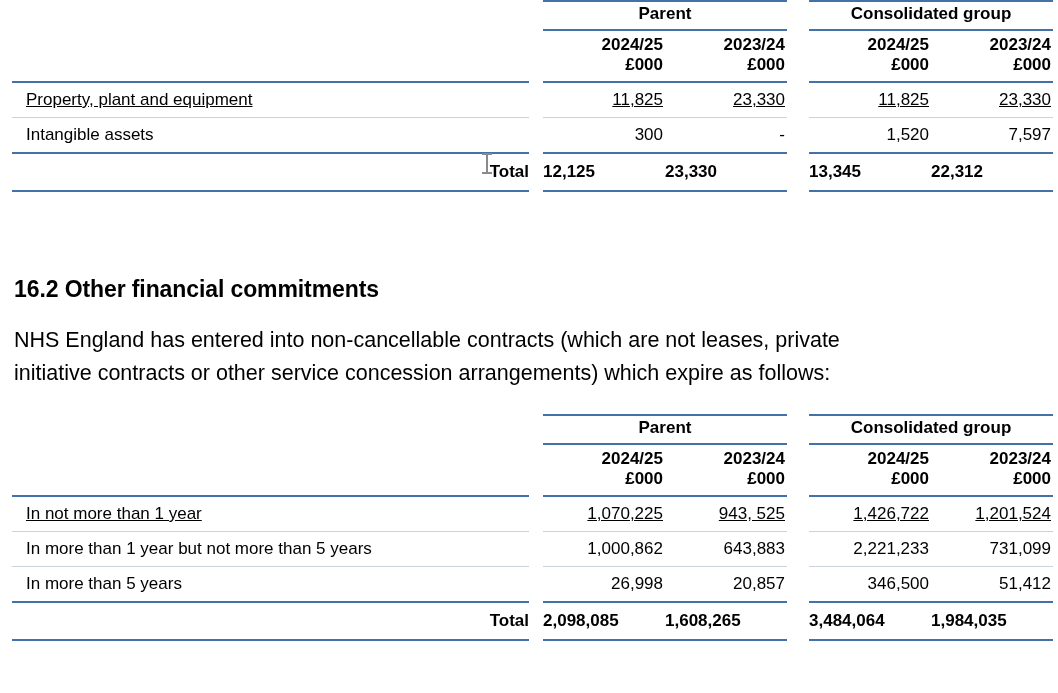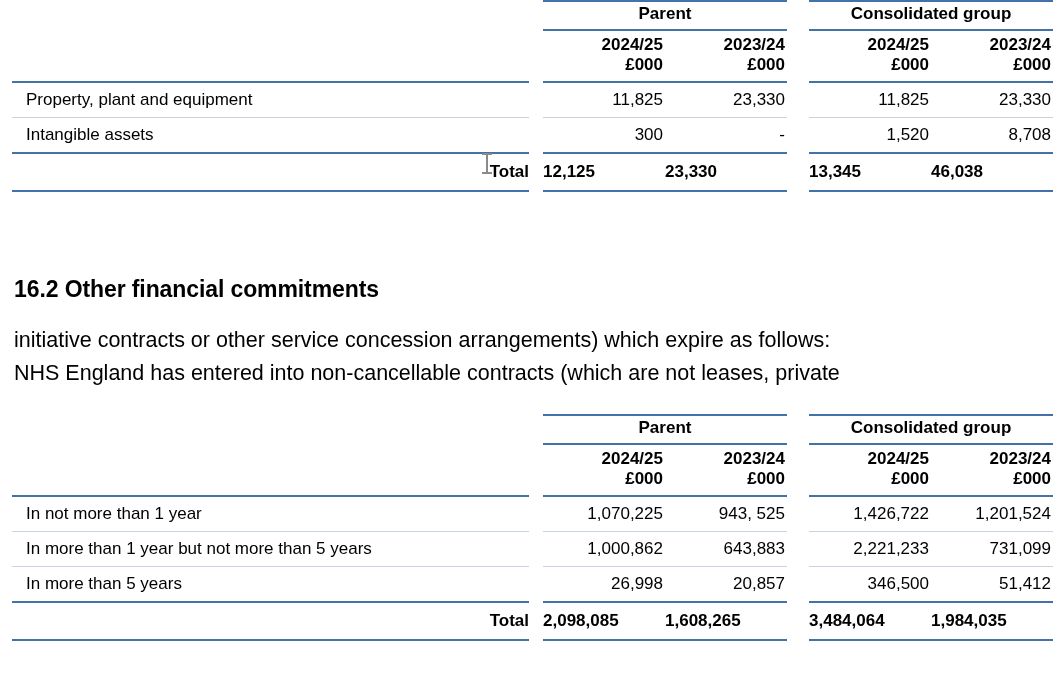--- a/index.html
+++ b/index.html
@@ -66,20 +66,21 @@
     white-space: nowrap;
   }
   .row-num {
     text-align: right;
     padding: 7px 2px 7px 0 !important;
     border-bottom: 1px solid #c9d3e0;
     white-space: nowrap;
   }
   .row-label.first, .row-num.first {
     border-top: 2px solid #4472a8;
+    text-decoration: underline;
   }
 
   
   .tot-label {
     font-weight: bold;
     text-align: right;
     padding: 8px 0 8px 14px !important;
     border-top: 2px solid #4472a8;
     border-bottom: 2px solid #4472a8;
     white-space: nowrap;
@@ -191,41 +192,41 @@
         <td class="row-num first">11,825</td>
         <td class="row-num first">23,330</td>
       </tr>
       <tr>
         <td class="row-label">Intangible assets</td>
         <td class="blank"></td>
         <td class="row-num">300</td>
         <td class="row-num">-</td>
         <td class="blank"></td>
         <td class="row-num">1,520</td>
-        <td class="row-num">8,708</td>
+        <td class="row-num">7,597</td>
       </tr>
       <tr>
         <td class="tot-label">Total</td>
         <td class="blank"></td>
         <td class="tot-num">12,125</td>
         <td class="tot-num">23,330</td>
         <td class="blank"></td>
         <td class="tot-num">13,345</td>
-        <td class="tot-num">46,038</td>
+        <td class="tot-num">22,312</td>
       </tr>
     </tbody>
   </table>
 
   <div class="caret"></div>
 
   <h2 class="sect" id="heading-16-2">16.2 Other financial commitments</h2>
 
   <div id="para-16-2">
+    <p class="body">NHS England has entered into non-cancellable contracts (which are not leases, private</p>
     <p class="body">initiative contracts or other service concession arrangements) which expire as follows:</p>
-    <p class="body">NHS England has entered into non-cancellable contracts (which are not leases, private</p>
   </div>
 
   <table class="fin" id="table2">
     <colgroup>
       <col class="col-label">
         <col class="col-spacer">
       <col class="col-num">
         <col class="col-num">
       <col class="col-gap">
       <col class="col-num">

